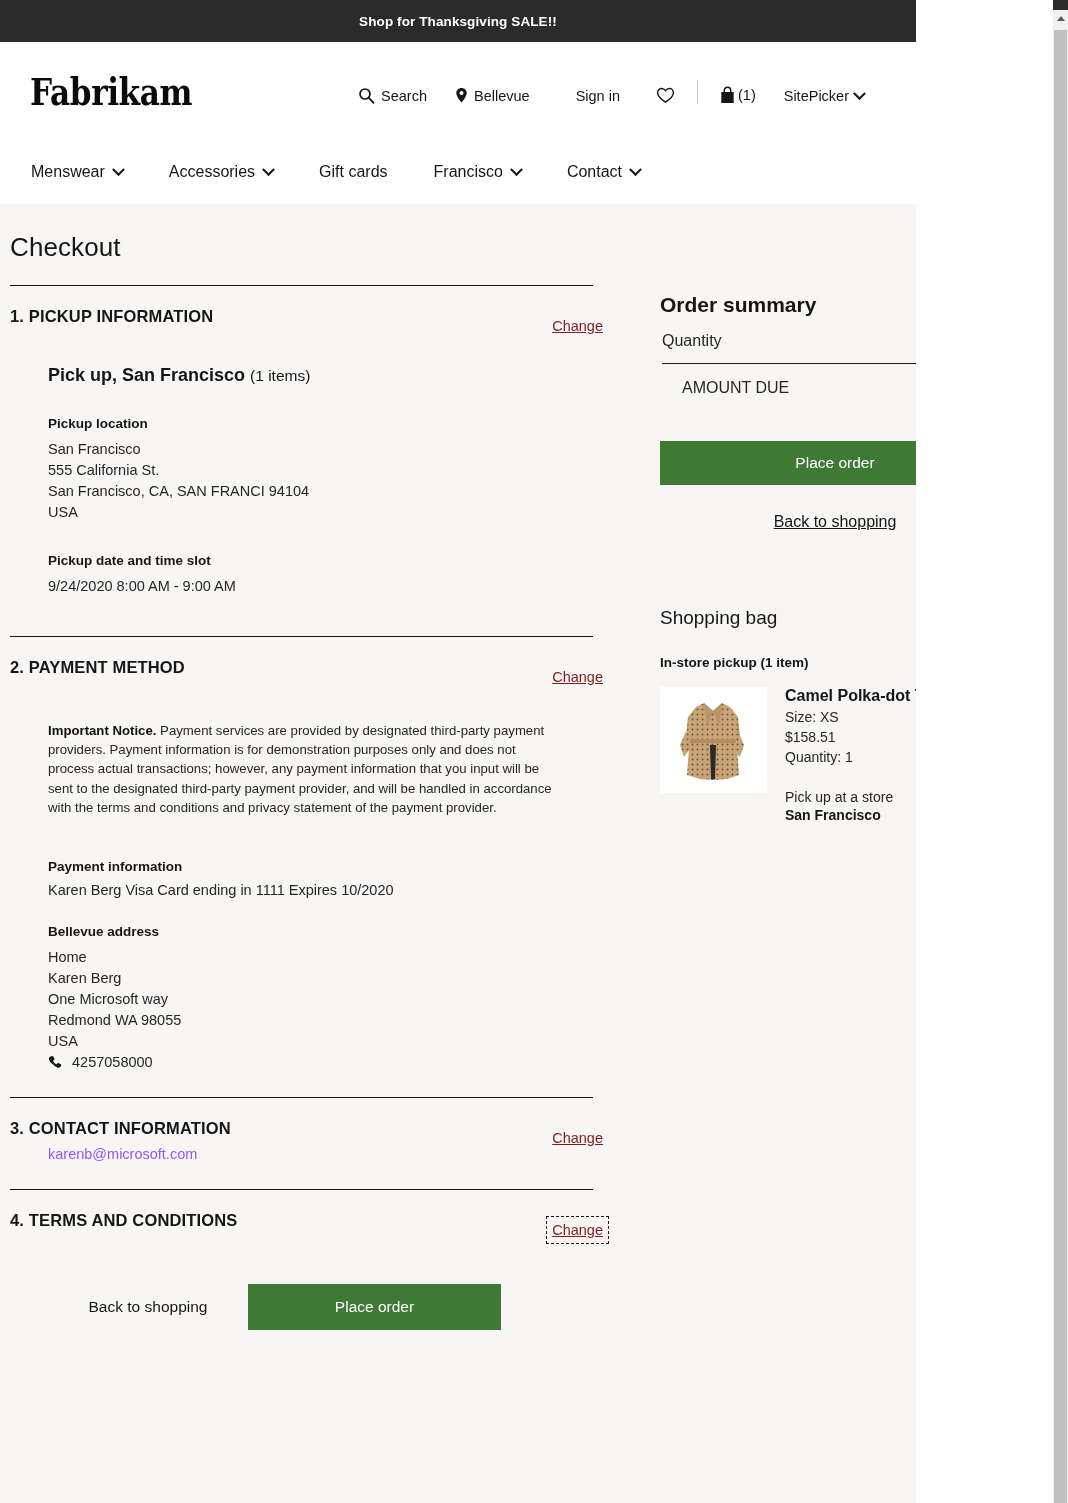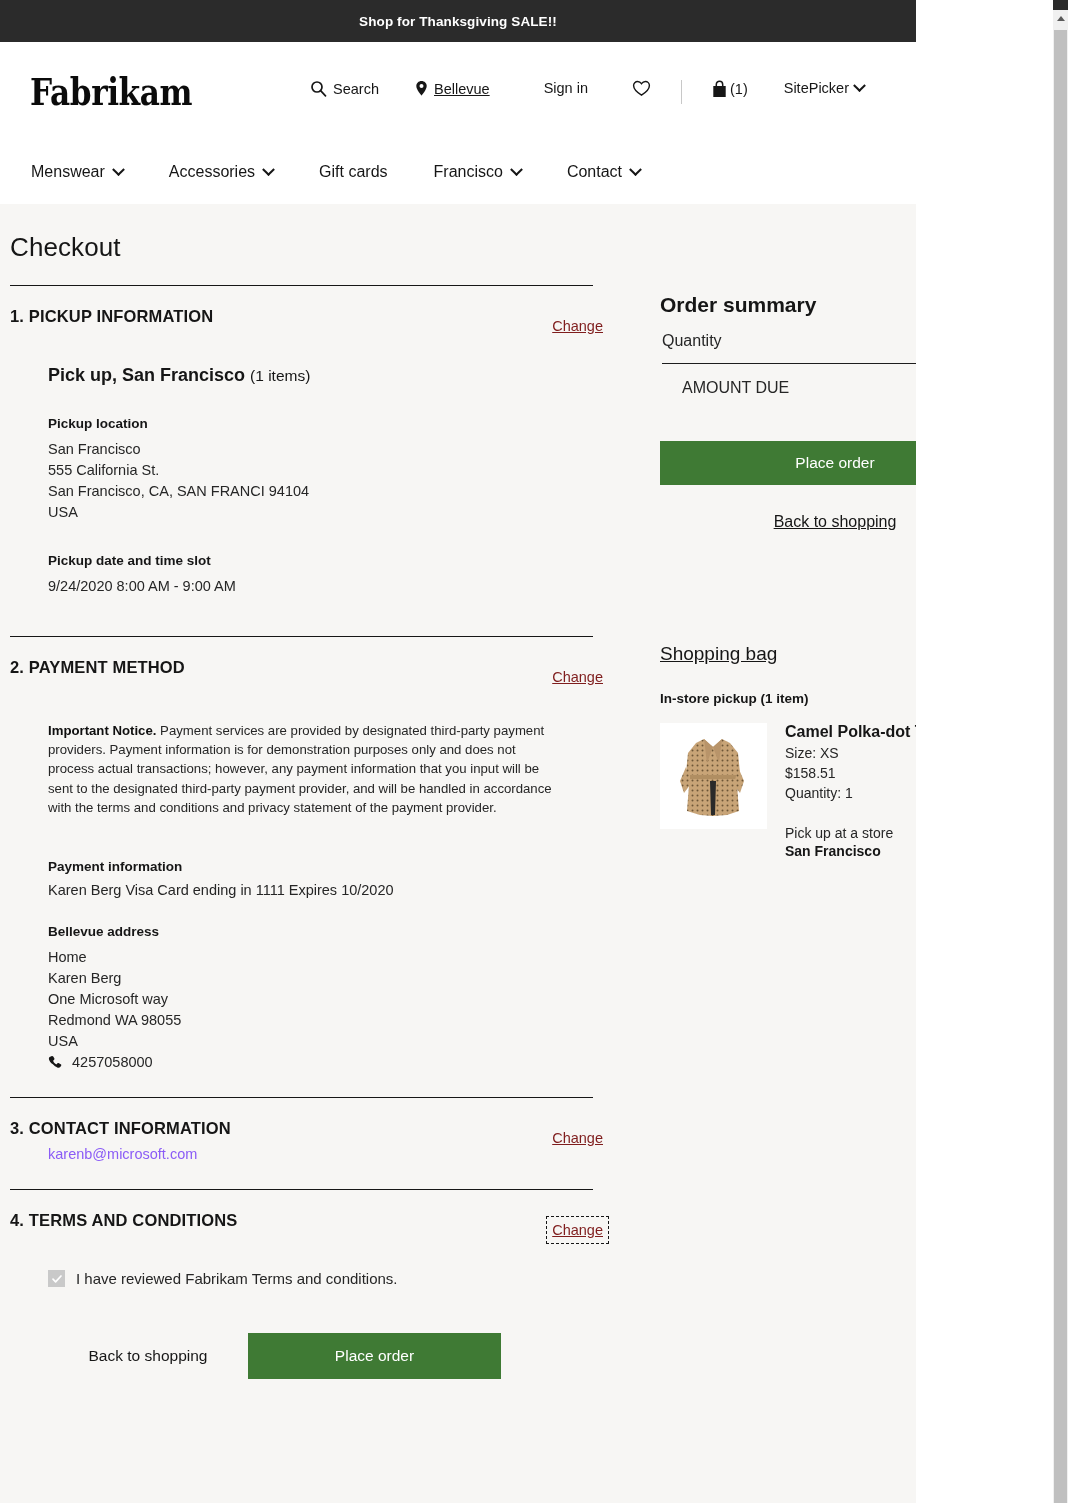--- a/index.html
+++ b/index.html
@@ -62,36 +62,36 @@
     line-height: 1;
     transform: scaleX(0.82);
     transform-origin: left center;
     color: #0b0b0b;
     white-space: nowrap;
   }
 
   .header-utils {
     margin-left: auto;
     display: flex;
-    align-items: flex-start;
-    gap: 8px;
+    align-items: flex-end;
+    gap: 0;
     padding-right: 22px;
   }
 
   .util {
     display: flex;
     align-items: center;
     gap: 6px;
     font-size: 14.5px;
     color: #161616;
     white-space: nowrap;
     cursor: pointer;
   }
   .util.search { margin-right: 28px; }
-  .util.location { margin-right: 46px; text-decoration: underline; }
+  .util.location { margin-right: 46px; }
   .util.signin { margin-right: 36px; }
   .util.wish { margin-right: 22px; }
   .util.bag { margin-left: 22px; margin-right: 28px; gap: 3px; }
 
   .vdivider {
     width: 1px;
     height: 24px;
     background: #c8c8c8;
   }
 
@@ -324,22 +324,21 @@
     text-decoration: underline;
     margin-top: 28px;
     cursor: pointer;
   }
 
   
   .bag-head {
     display: flex;
     align-items: center;
     justify-content: space-between;
-    margin-top: 112px;
-    text-decoration: underline;
+    margin-top: 76px;
   }
   .bag-title { font-size: 19px; color: #161616; }
   .edit-cart {
     font-size: 14.5px;
     color: #161616;
     text-decoration: underline;
     cursor: pointer;
   }
   .bag-group {
     font-size: 13.5px;
@@ -572,28 +571,20 @@
             <div class="rule"></div>
           </div>
         </section>
 
         <section>
           <div class="section-head">
             <div class="section-title">4. TERMS AND CONDITIONS</div>
             <div class="change-link focused">Change</div>
           </div>
 
-          <div class="terms-row">
-            <span class="cbox">
-              <svg width="12" height="12" viewBox="0 0 12 12">
-                <path d="M2 6.2 L4.6 8.8 L10 3" fill="none" stroke="#ffffff" stroke-width="1.7" stroke-linecap="round" stroke-linejoin="round"></path>
-              </svg>
-            </span>
-            <span class="terms-text">I have reviewed Fabrikam Terms and conditions.</span>
-          </div>
 
           <div class="bottom-actions">
             <button class="link-btn">Back to shopping</button>
             <button class="btn-green">Place order</button>
           </div>
         </section>
 
       </div>
 
       <aside class="col-right">

